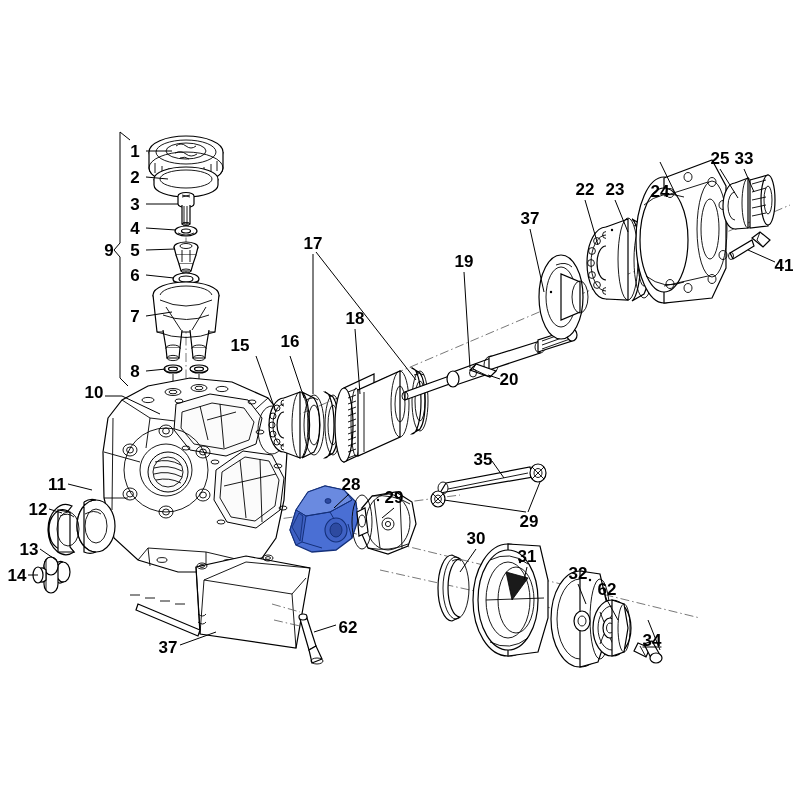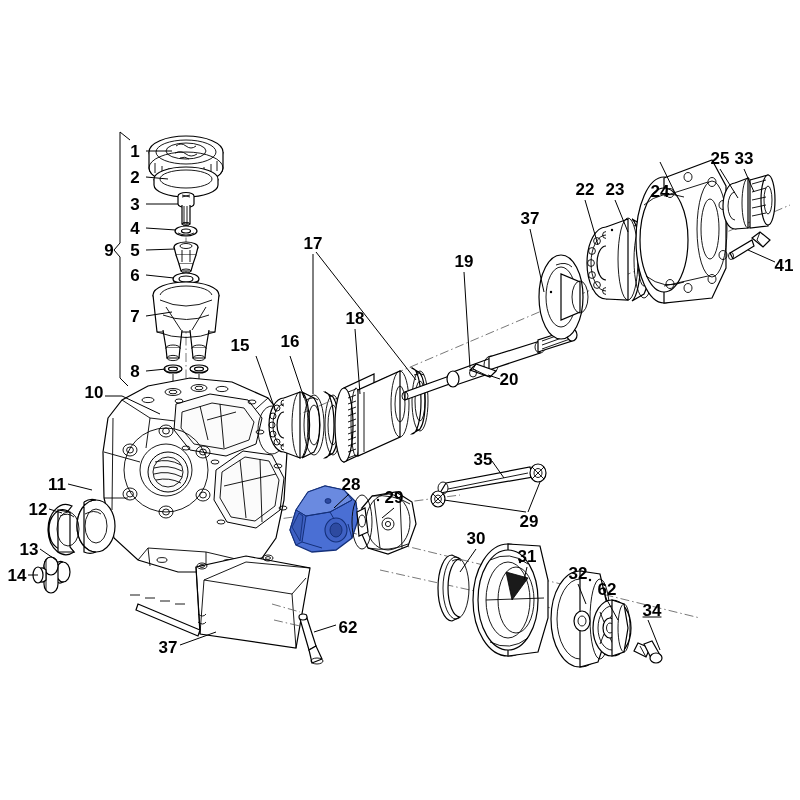--- a/index.html
+++ b/index.html
@@ -662,19 +662,19 @@
   <div class="part-label" style="left:660px; top:151px;margin-top:40px;">24</div>
   <div class="part-label" style="left:720px; top:158px;">25</div>
   <div class="part-label" style="left:744px; top:158px;">33</div>
   <div class="part-label" style="left:784px; top:265px;">41</div>
   <div class="part-label" style="left:351px; top:484px;">28</div>
   <div class="part-label" style="left:394px; top:497px;">29</div>
   <div class="part-label" style="left:476px; top:538px;">30</div>
   <div class="part-label" style="left:527px; top:556px;">31</div>
   <div class="part-label" style="left:578px; top:573px;text-align:center;">32</div>
   <div class="part-label" style="left:607px; top:589px;">62</div>
-  <div class="part-label" style="left:652px; top:610px;text-decoration:underline;">34</div>
+  <div class="part-label" style="left:652px; top:640px;text-decoration:underline;">34</div>
   <div class="part-label" style="left:483px; top:459px;">35</div>
   <div class="part-label" style="left:529px; top:521px;">29</div>
   <div class="part-label" style="left:168px; top:647px;">37</div>
   <div class="part-label" style="left:348px; top:627px;text-align:center;">62</div>
 
 </div>
 
 </body></html>

